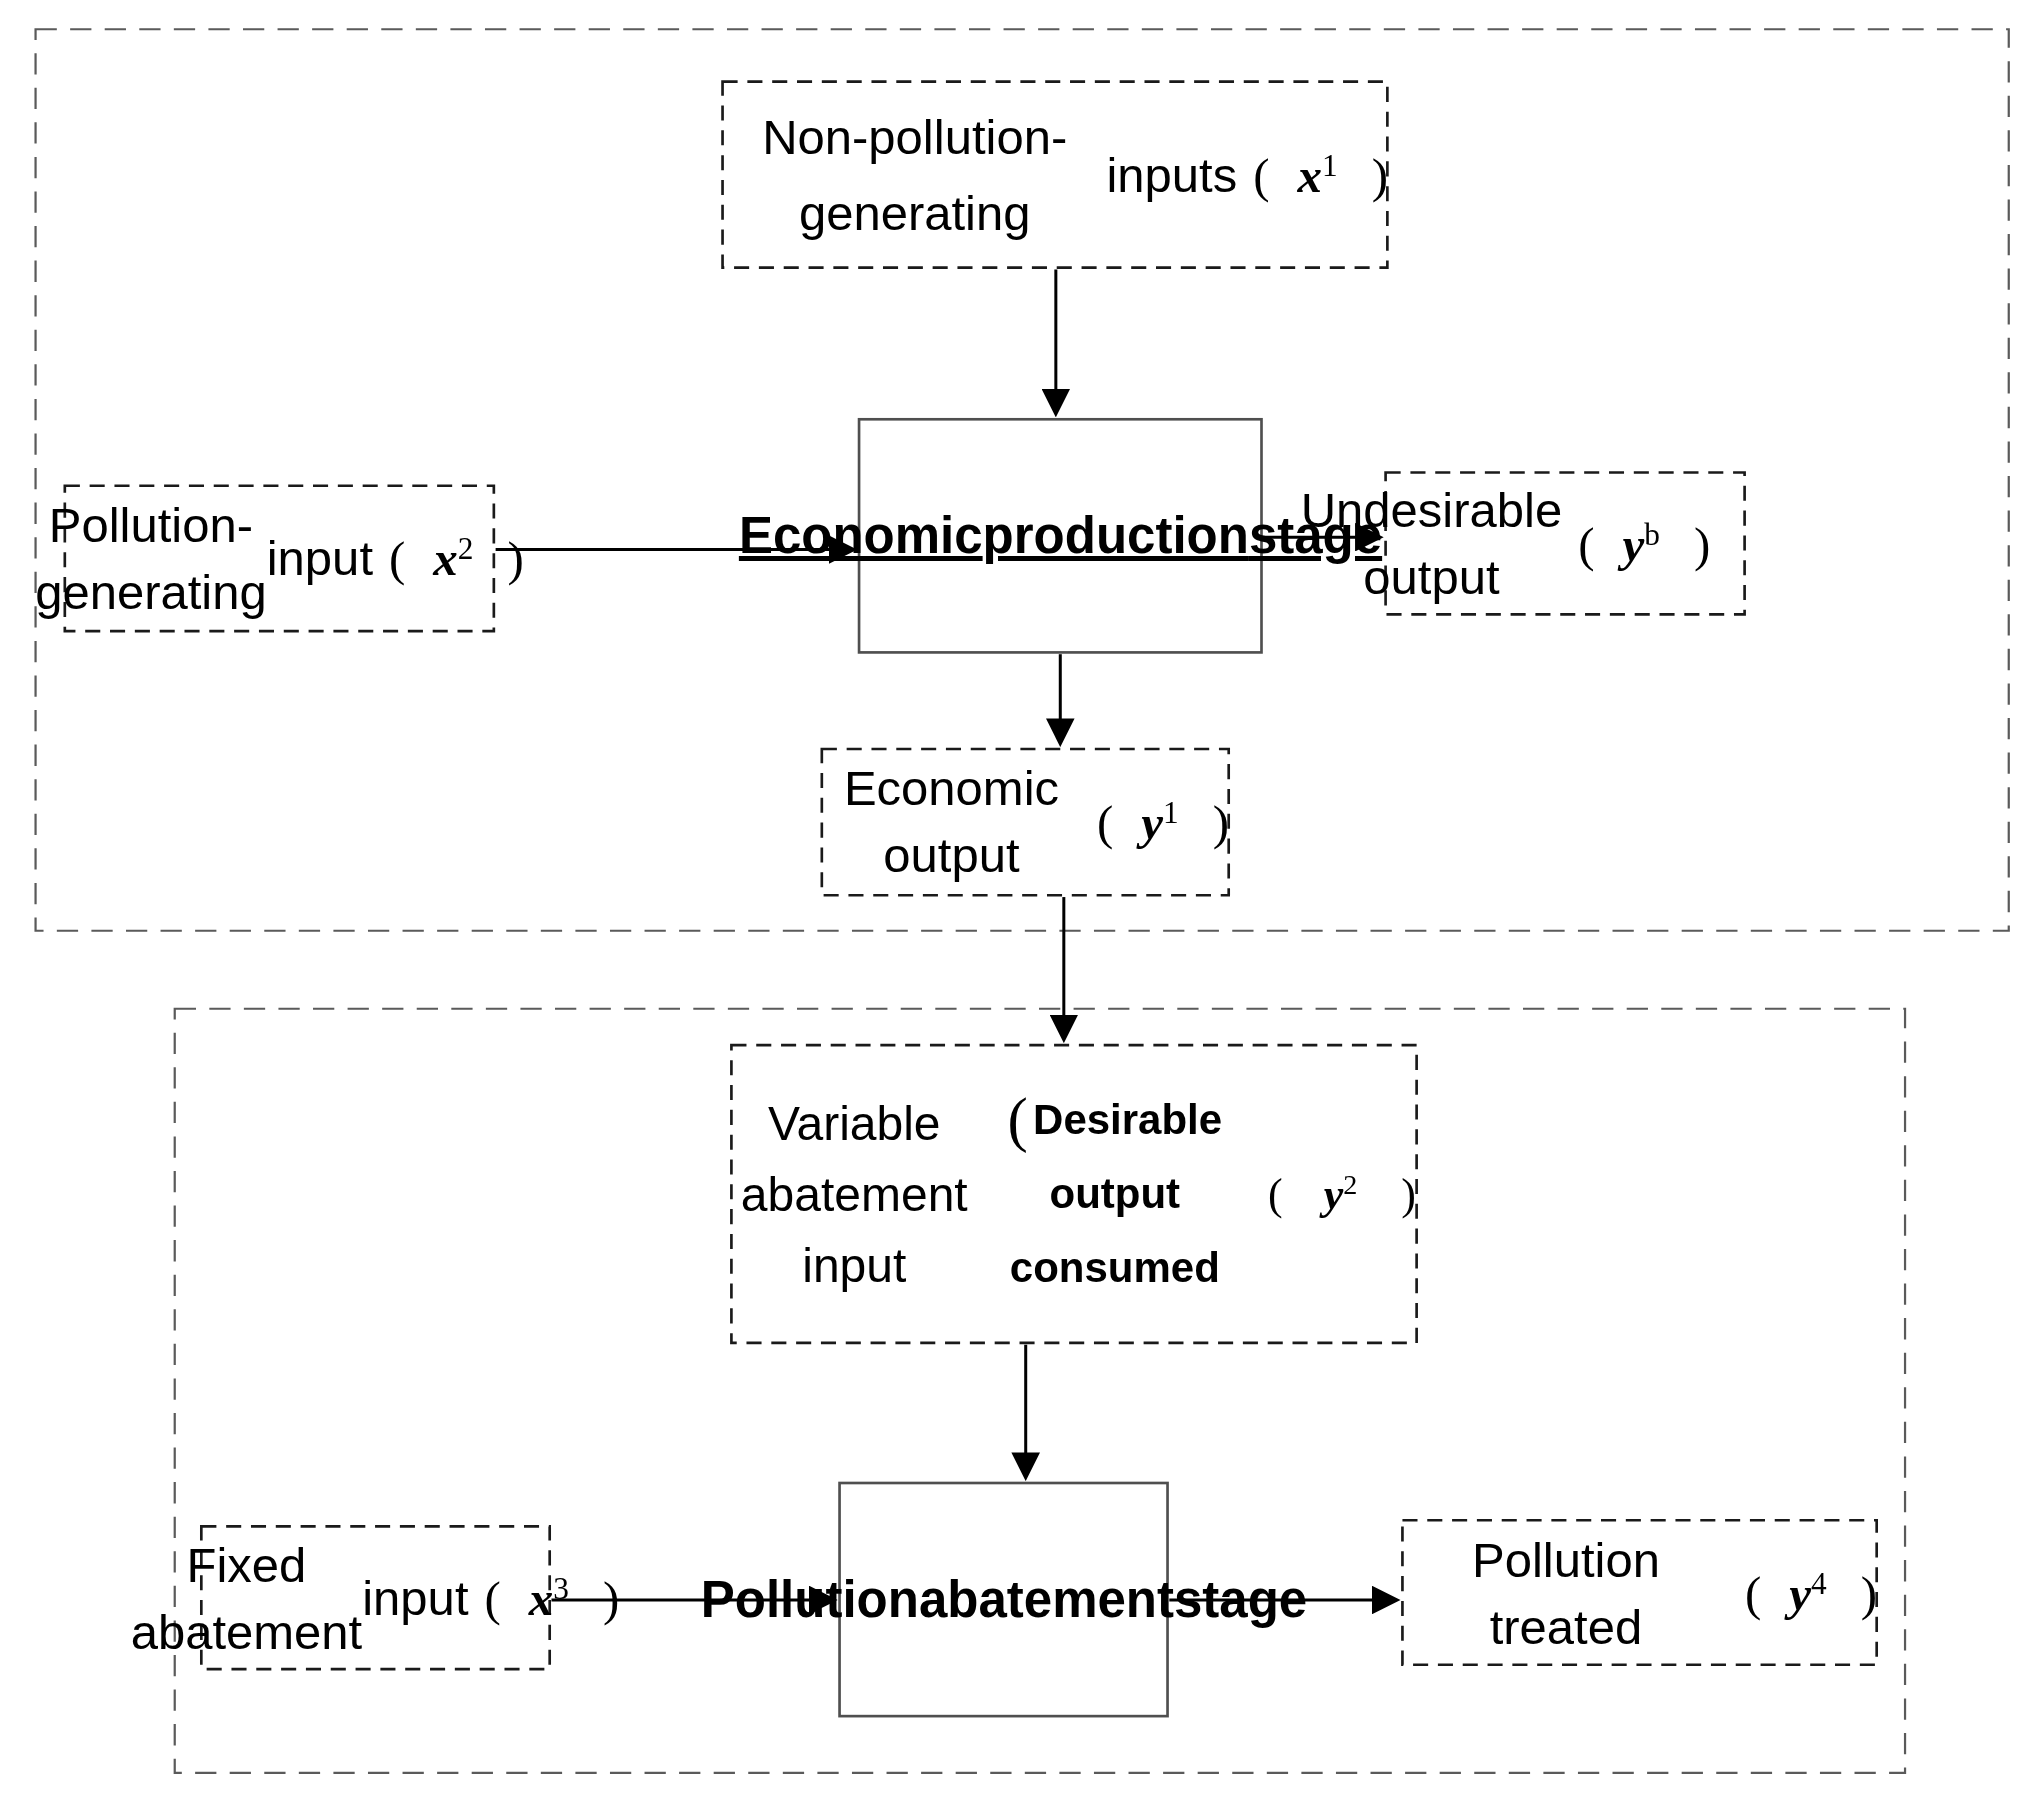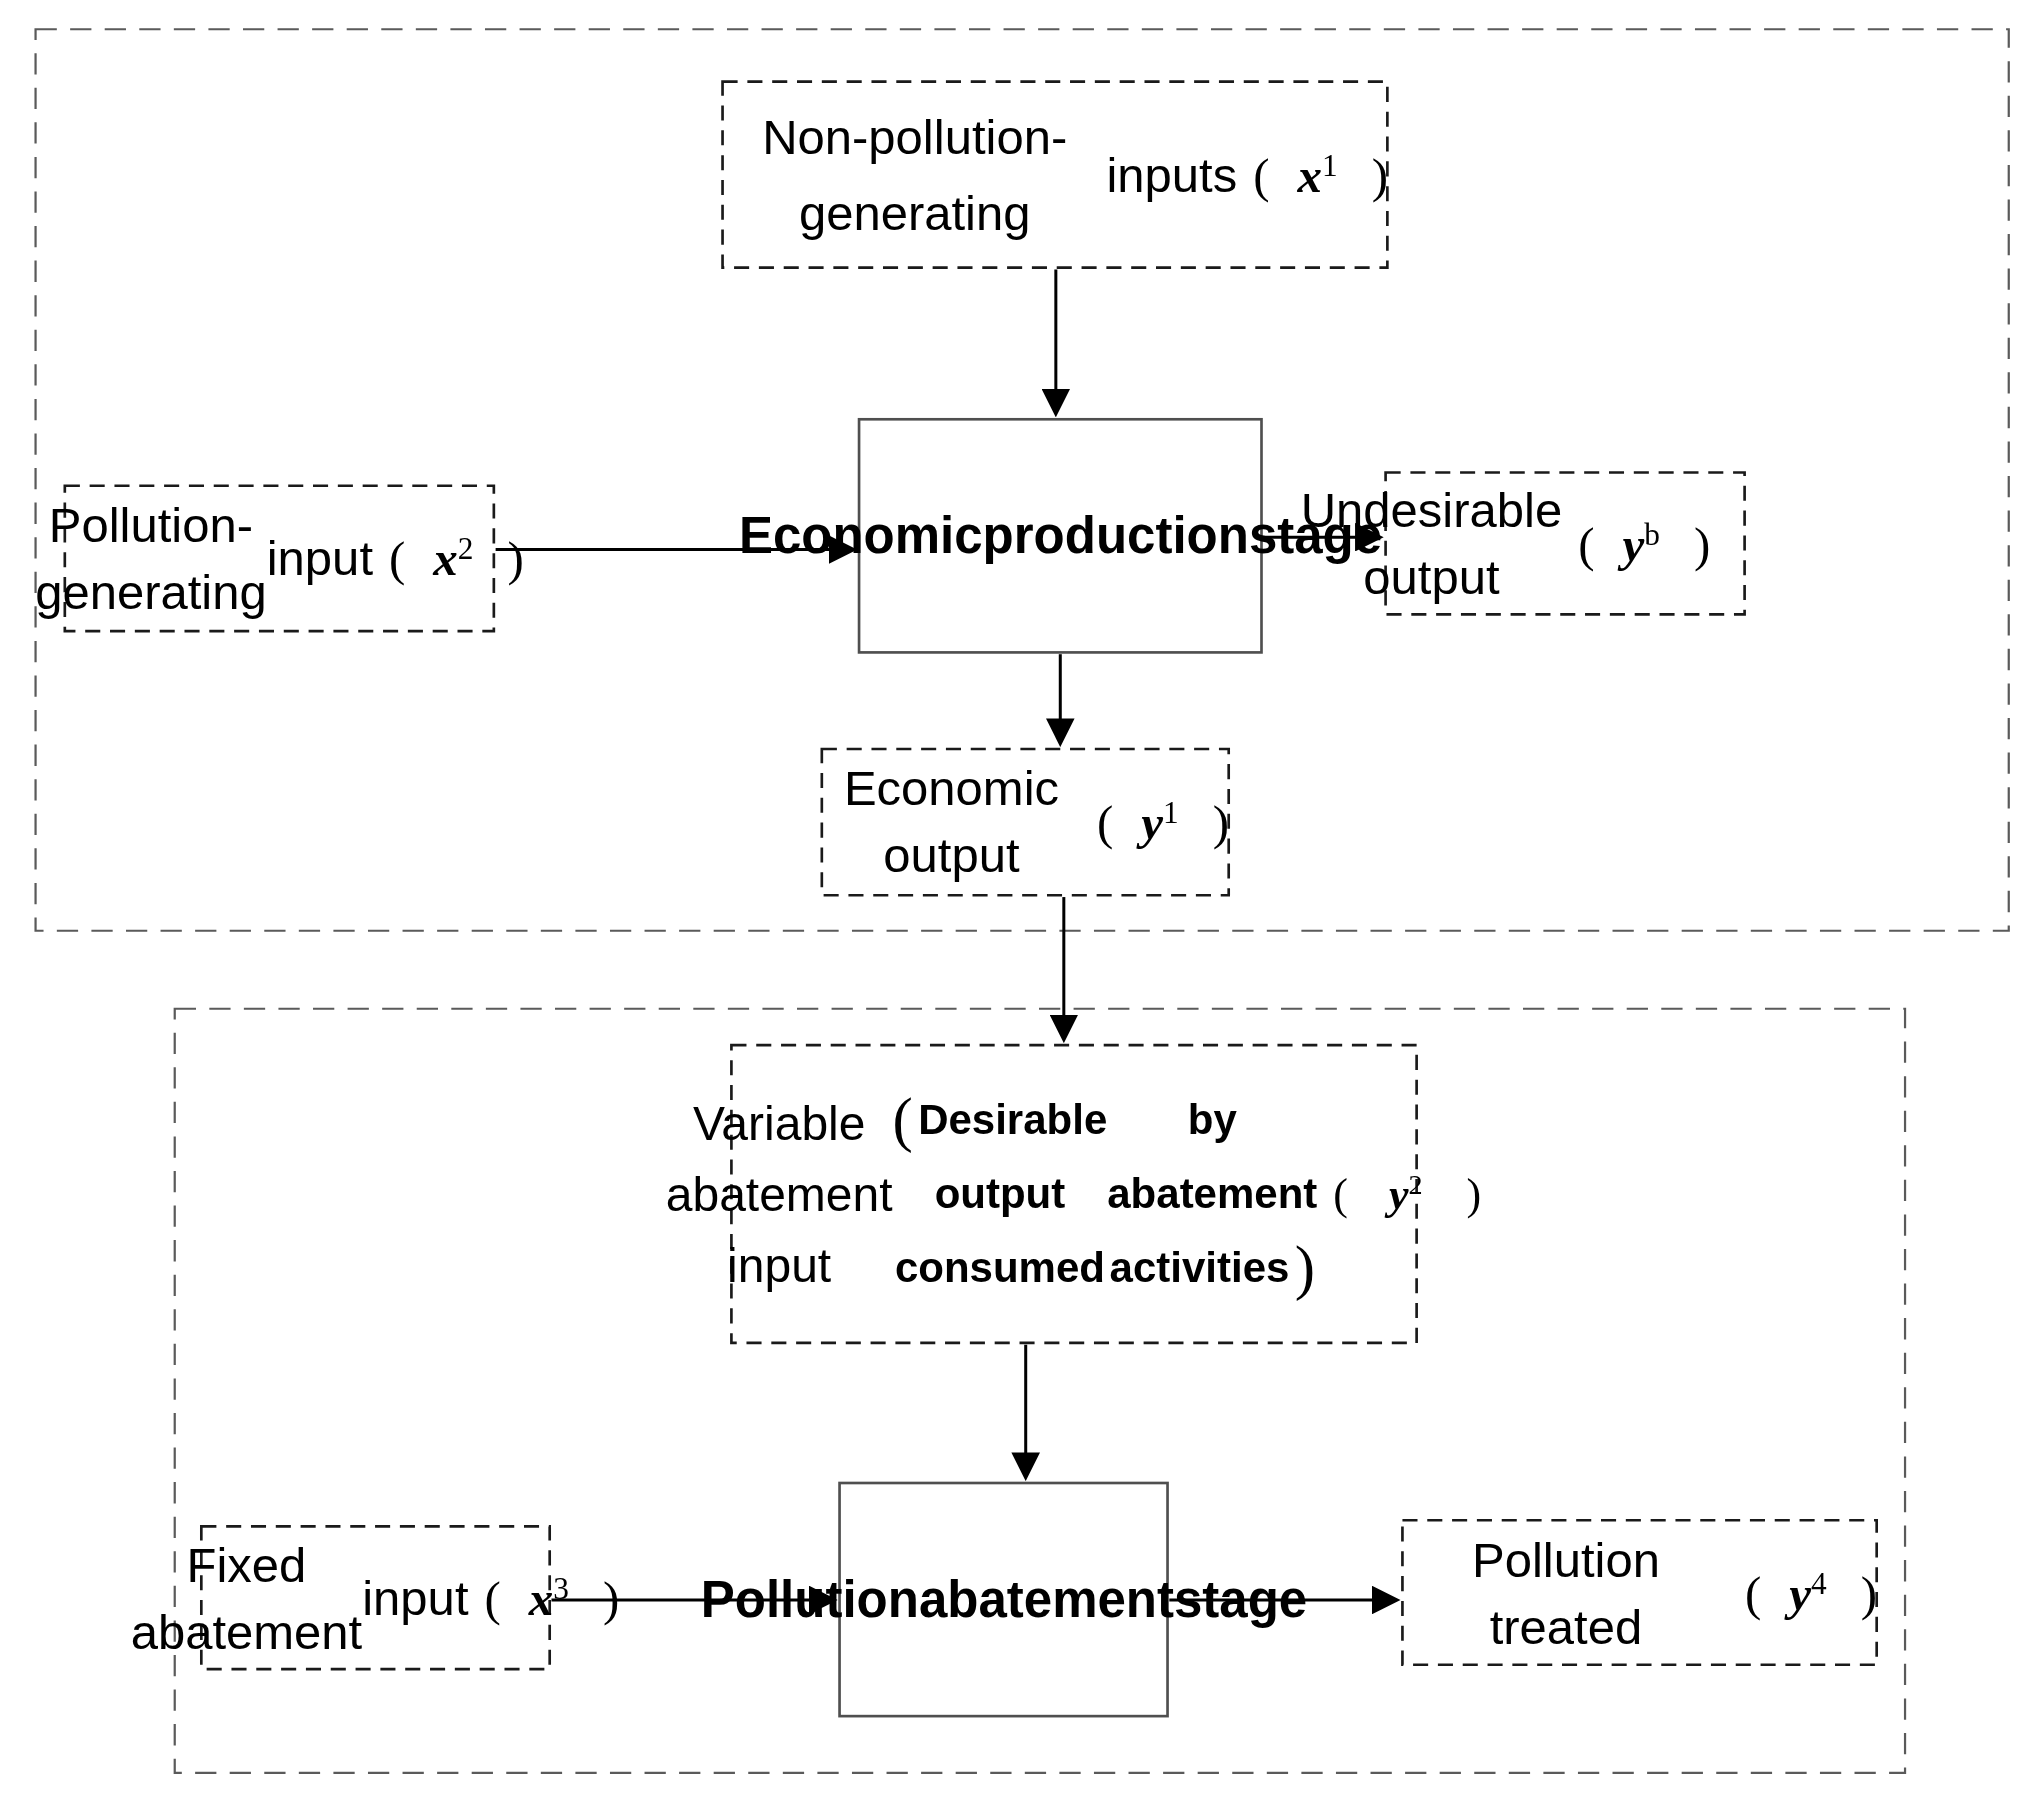--- a/index.html
+++ b/index.html
@@ -95,21 +95,21 @@
     <line class="arrow" x1="1157" y1="1517" x2="1157" y2="1666"></line>
     <line class="arrow" x1="622" y1="1805" x2="940" y2="1805"></line>
     <line class="arrow" x1="1319" y1="1805" x2="1575" y2="1805"></line>
   </svg>
 
   <div class="box" style="left:723px;top:82px;width:665px;height:186px;">
     <div class="l fs-a"><span>Non-pollution-generating</span></div>
     <div class="l fs-a"><span>inputs</span><span class="paren open">(</span><span class="msym">x</span><span class="msup">1</span><span class="paren close">)</span></div>
   </div>
 
-  <div class="box" style="left:859px;top:419px;width:403px;height:233px;">
+  <div class="box" style="left:859px;top:419px;width:403px;height:233px;text-decoration:underline;">
     <div class="l fs-st"><span>Economic</span></div>
     <div class="l fs-st"><span>production</span></div>
     <div class="l fs-st"><span>stage</span></div>
   </div>
 
   <div class="box" style="left:65px;top:486px;width:429px;height:145px;">
     <div class="l fs-n"><span>Pollution-generating</span></div>
     <div class="l fs-n"><span>input</span><span class="paren open">(</span><span class="msym">x</span><span class="msup">2</span><span class="paren close">)</span></div>
   </div>
 
@@ -119,21 +119,20 @@
   </div>
 
   <div class="box" style="left:822px;top:749px;width:407px;height:146px;">
     <div class="l fs-n"><span>Economic output</span></div>
     <div class="l fs-n"><span class="paren open">(</span><span class="msym">y</span><span class="msup">1</span><span class="paren close">)</span></div>
   </div>
 
   <div class="box" style="left:731px;top:1045px;width:685px;height:298px;">
     <div class="l fs-f1"><span>Variable abatement input</span></div>
     <div class="l fs-f2"><span class="bigparen lft">(</span><span>Desirable  output consumed</span></div>
-    <div class="l fs-f2"><span>by abatement activities</span><span class="bigparen rgt">)</span></div>
     <div class="l fs-f4"><span class="paren open wide">(</span><span class="msym">y</span><span class="msup">2</span><span class="paren close wide">)</span></div>
   </div>
 
   <div class="box" style="left:840px;top:1483px;width:328px;height:233px;text-align:center;">
     <div class="l fs-st"><span>Pollution</span></div>
     <div class="l fs-st"><span>abatement</span></div>
     <div class="l fs-st"><span>stage</span></div>
   </div>
 
   <div class="box" style="left:201px;top:1527px;width:348px;height:143px;">

